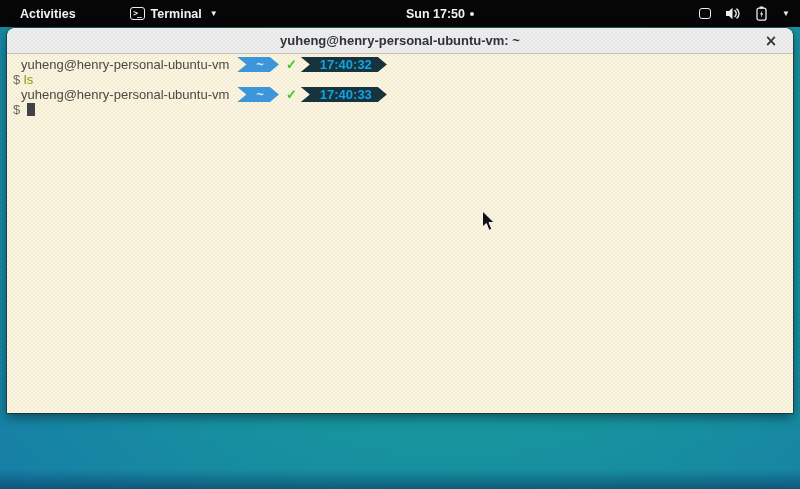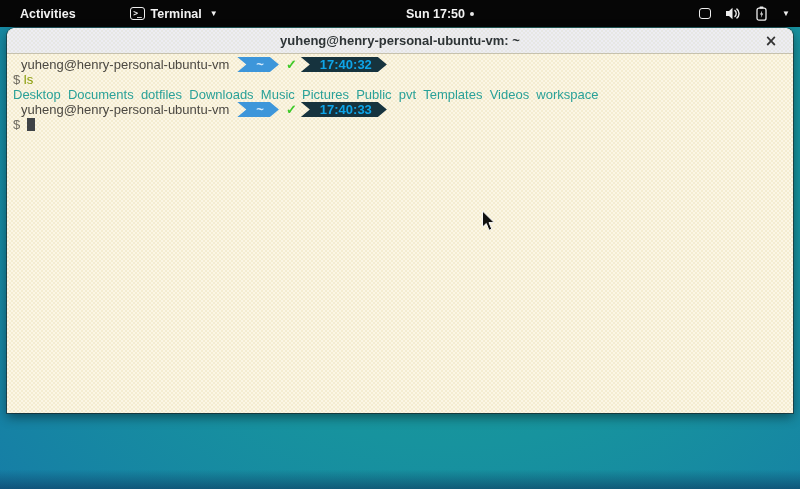--- a/index.html
+++ b/index.html
@@ -139,21 +139,20 @@
 
     <div class="prompt-line">
       <span class="prompt-user">yuheng@henry-personal-ubuntu-vm</span>
       <span class="pl-seg seg-path">~</span>
       <span class="check">✓</span>
       <span class="pl-seg seg-time">17:40:32</span>
     </div>
 
     <div class="tline"><span class="dollar">$</span><span> </span><span class="cmd">ls</span></div>
 
-    <div class="tline dirs">Desktop  Documents  dotfiles  Downloads  Music  Pictures  Public  pvt  Templates  Videos  workspace</div>
 
     <div class="prompt-line">
       <span class="prompt-user">yuheng@henry-personal-ubuntu-vm</span>
       <span class="pl-seg seg-path">~</span>
       <span class="check">✓</span>
       <span class="pl-seg seg-time">17:40:33</span>
     </div>
 
     <div class="tline"><span class="dollar">$</span><span class="block-cursor"></span></div>
 

